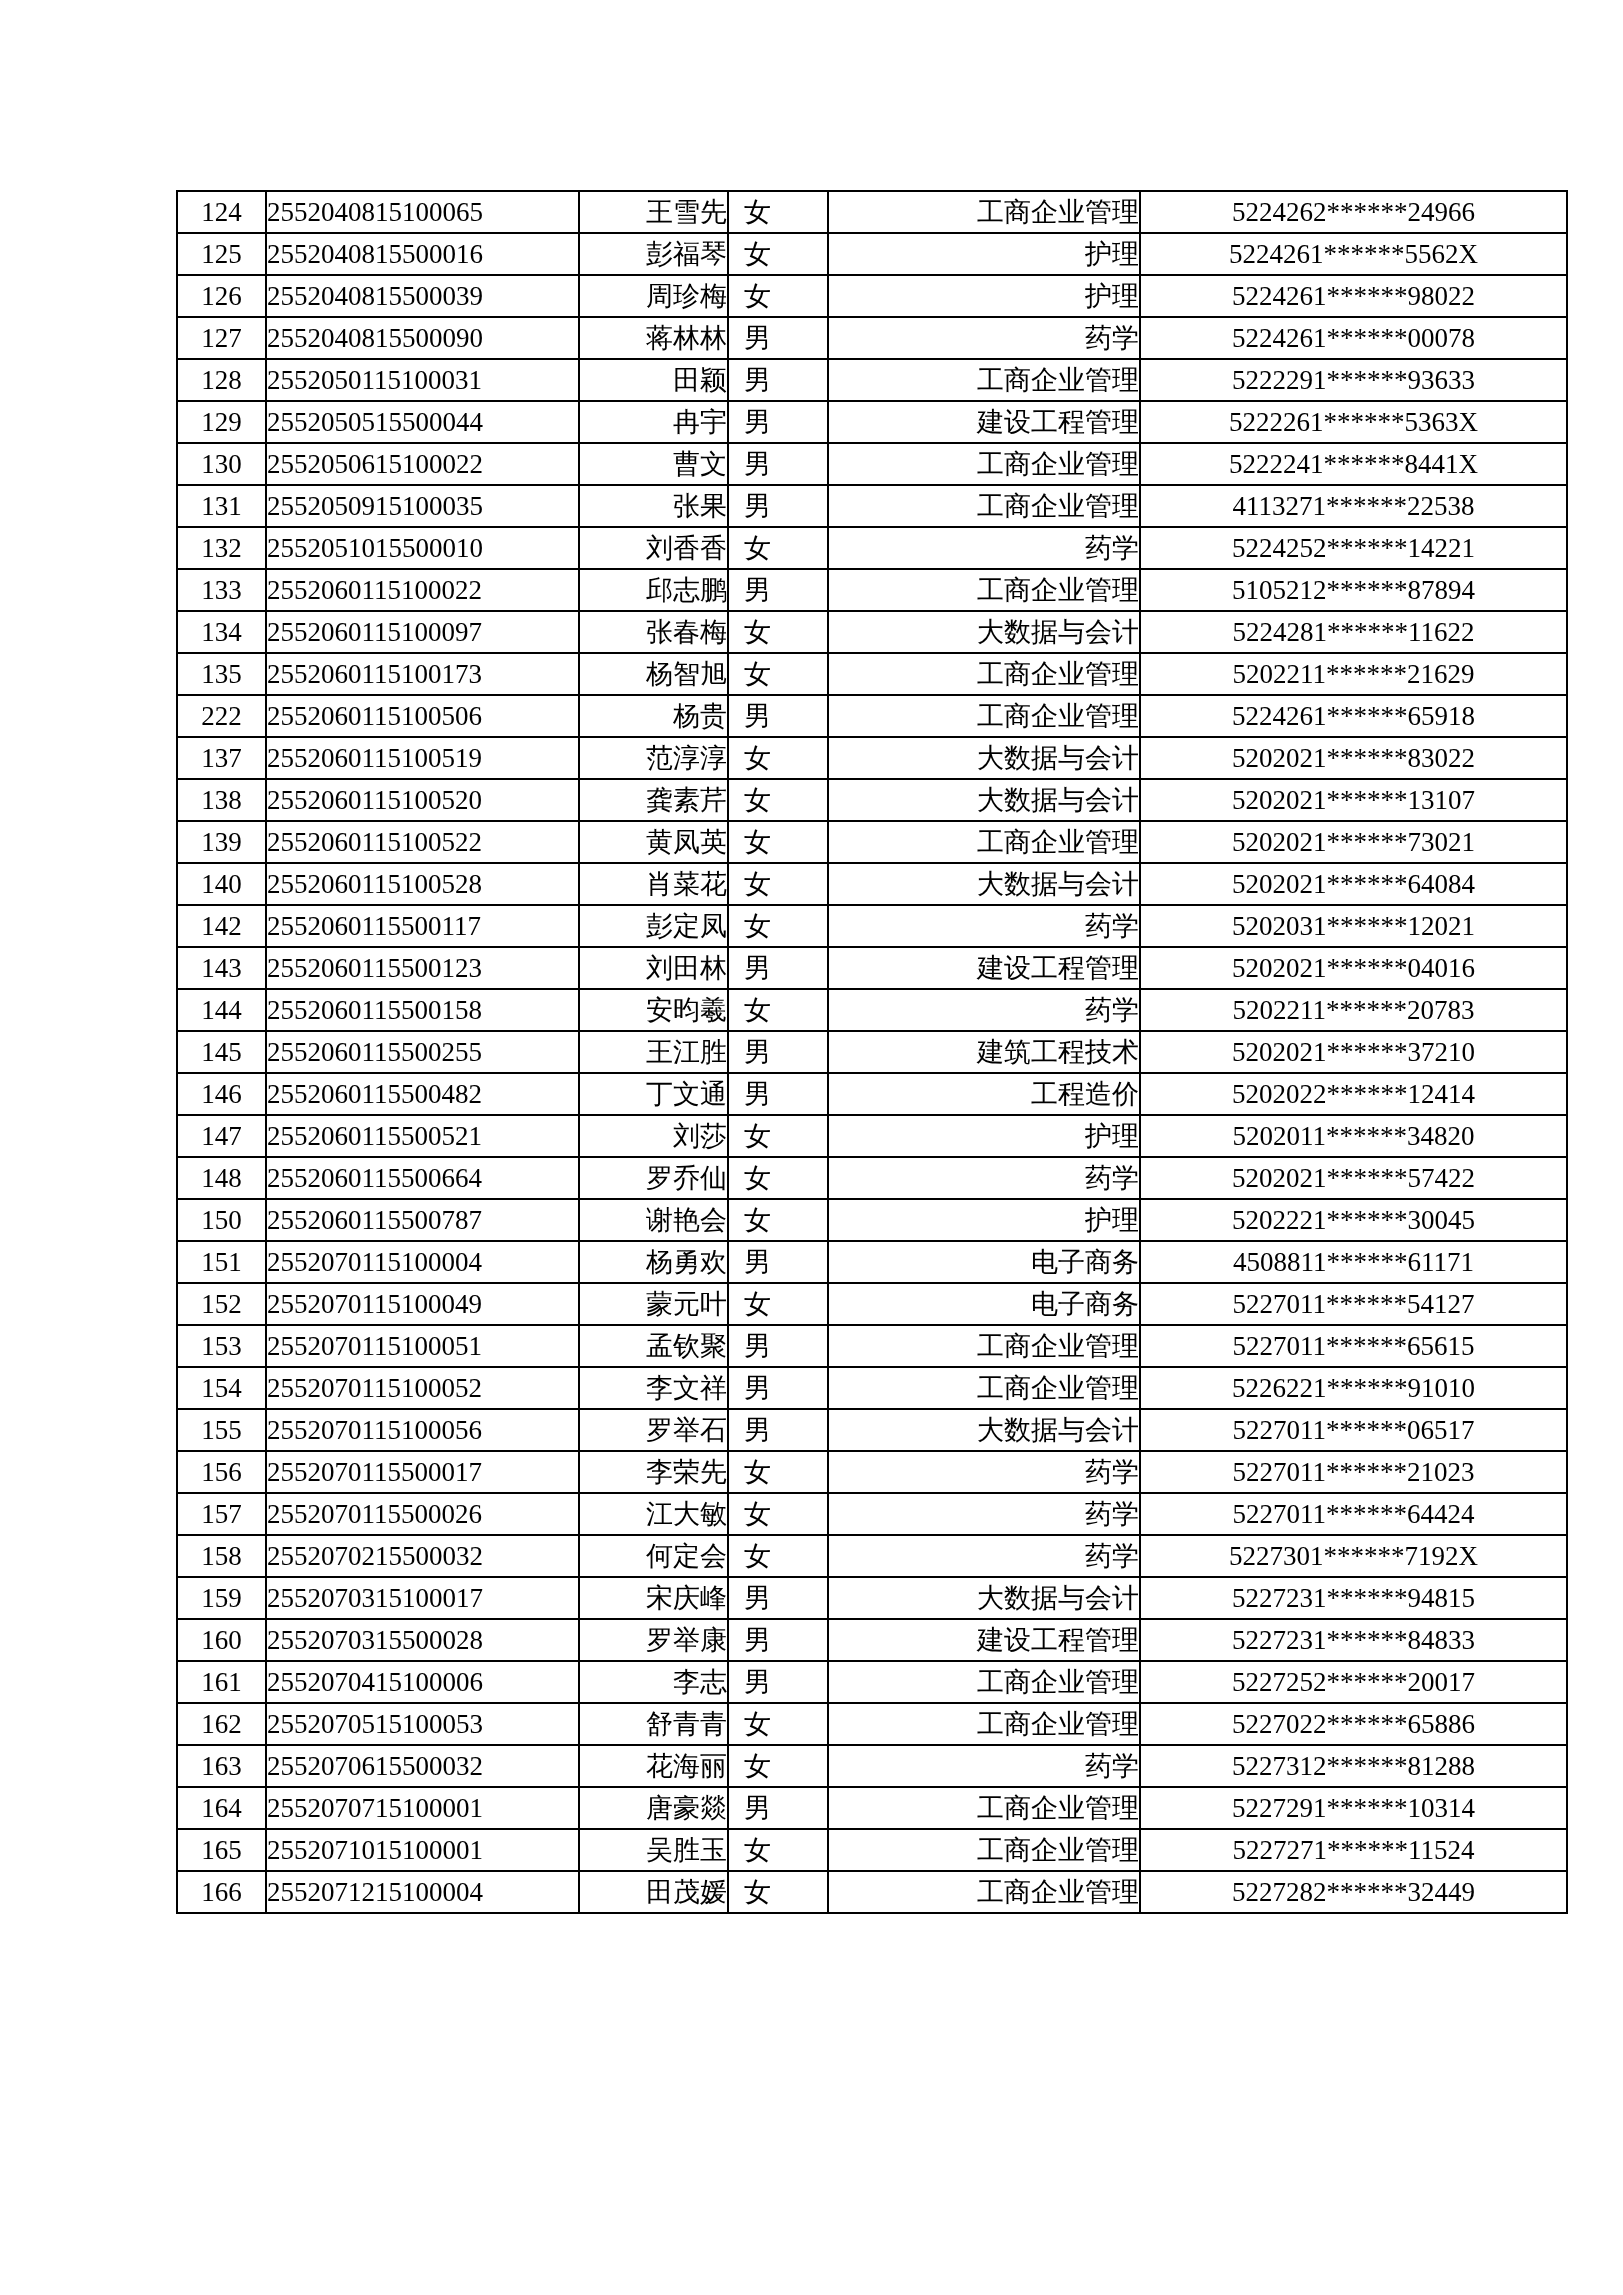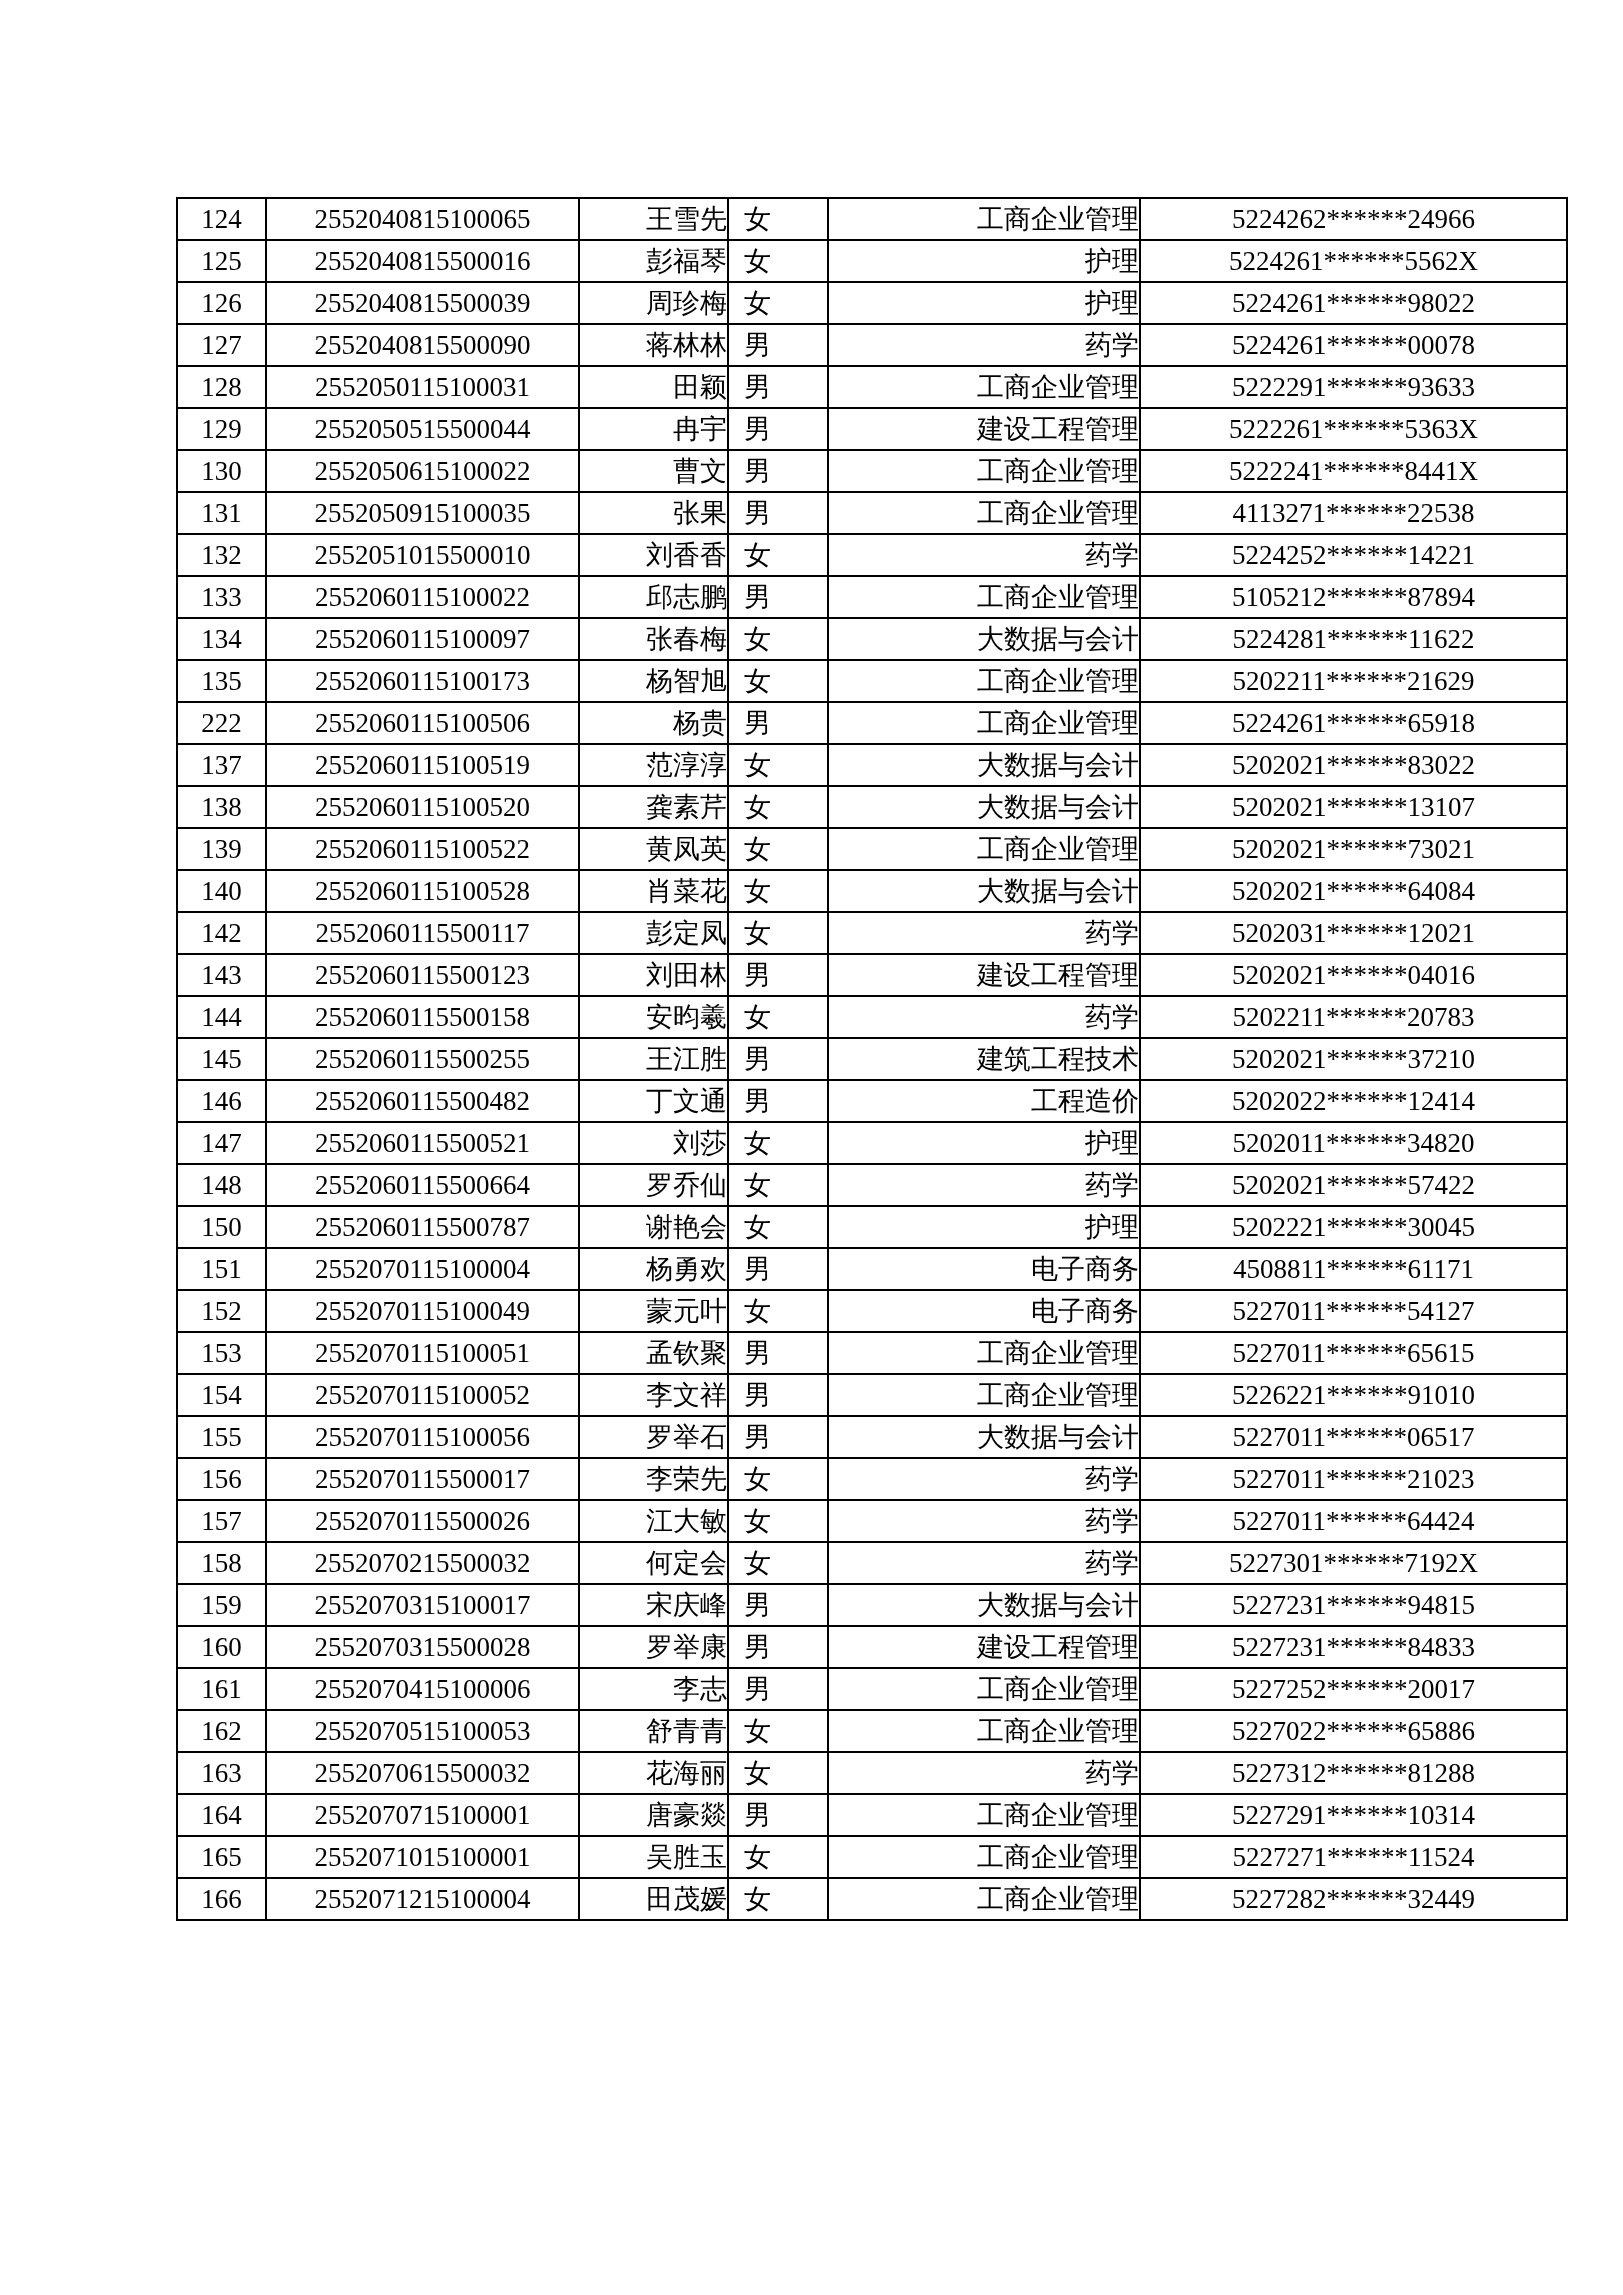--- a/index.html
+++ b/index.html
@@ -11,37 +11,37 @@
       width: 1623px;
       height: 2295px;
       position: relative;
       overflow: hidden;
       font-family: "DejaVu Serif", "Liberation Serif", serif;
       color: #000;
     }
     .page-table {
       position: absolute;
       left: 176px;
-      top: 197px;
+      top: 190px;
       width: 1281px;
       border-collapse: collapse;
       table-layout: fixed;
     }
     .page-table td {
       border: 2px solid #000;
       height: 40px;
       padding: 0;
       font-size: 27px;
       line-height: 40px;
       white-space: nowrap;
       overflow: hidden;
       font-family: "Liberation Serif", "DejaVu Serif", serif;
     }
     .c-idx { width: 89px; text-align: center; }
-    .c-exam { width: 312px; text-align: center; }
+    .c-exam { width: 312px; text-align: left; }
     .c-name { width: 147px; text-align: right; padding-left: 15px !important; }
     .c-sex { width: 99px; text-align: left; padding-left: 15px !important; }
     .c-major { width: 311px; text-align: right; padding-left: 15px !important; }
     .c-id { width: 427px; text-align: center; margin-top: 17px; }
   </style>
 </head>
 <body>
 
 <table class="page-table">
   <colgroup>

